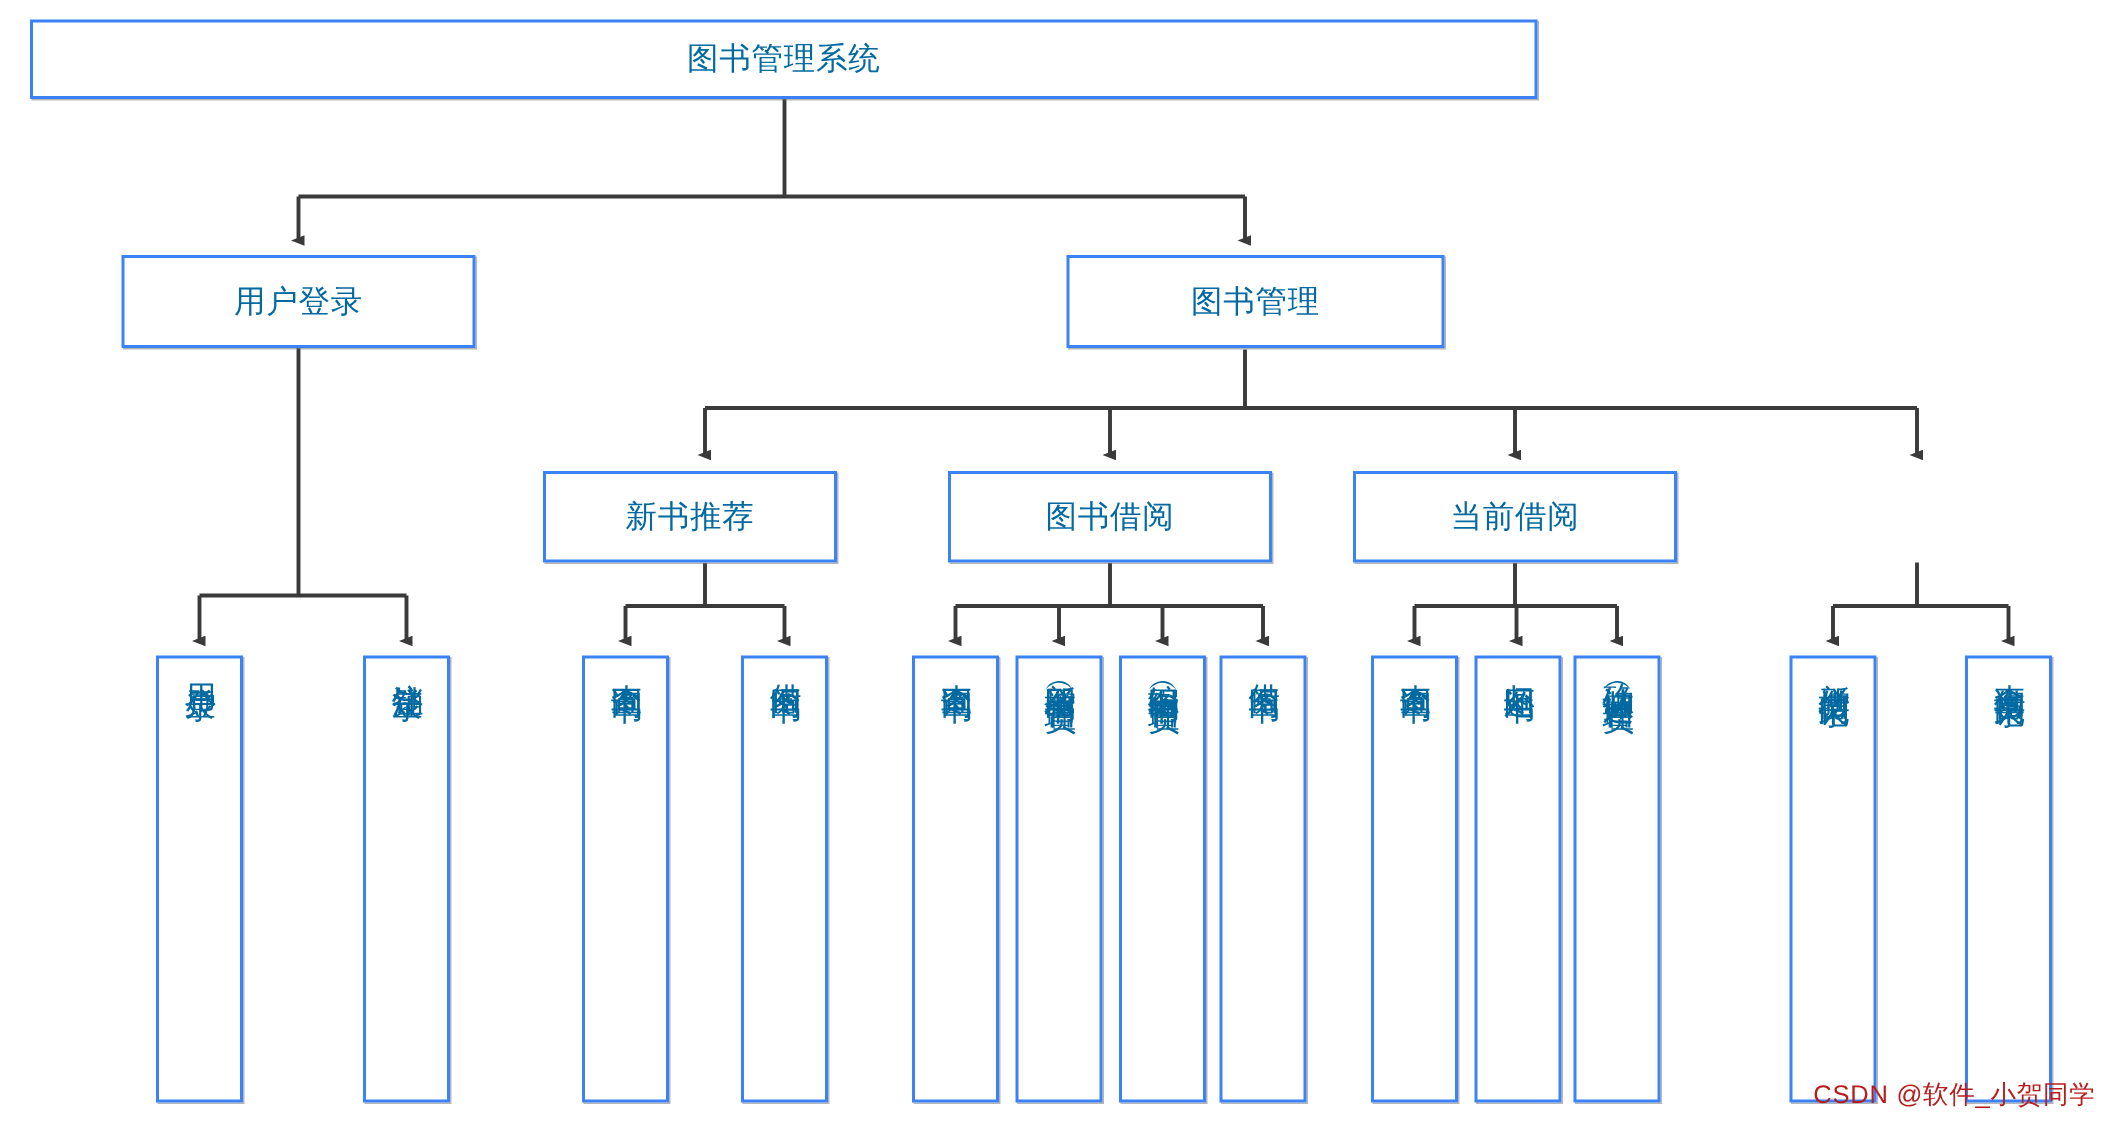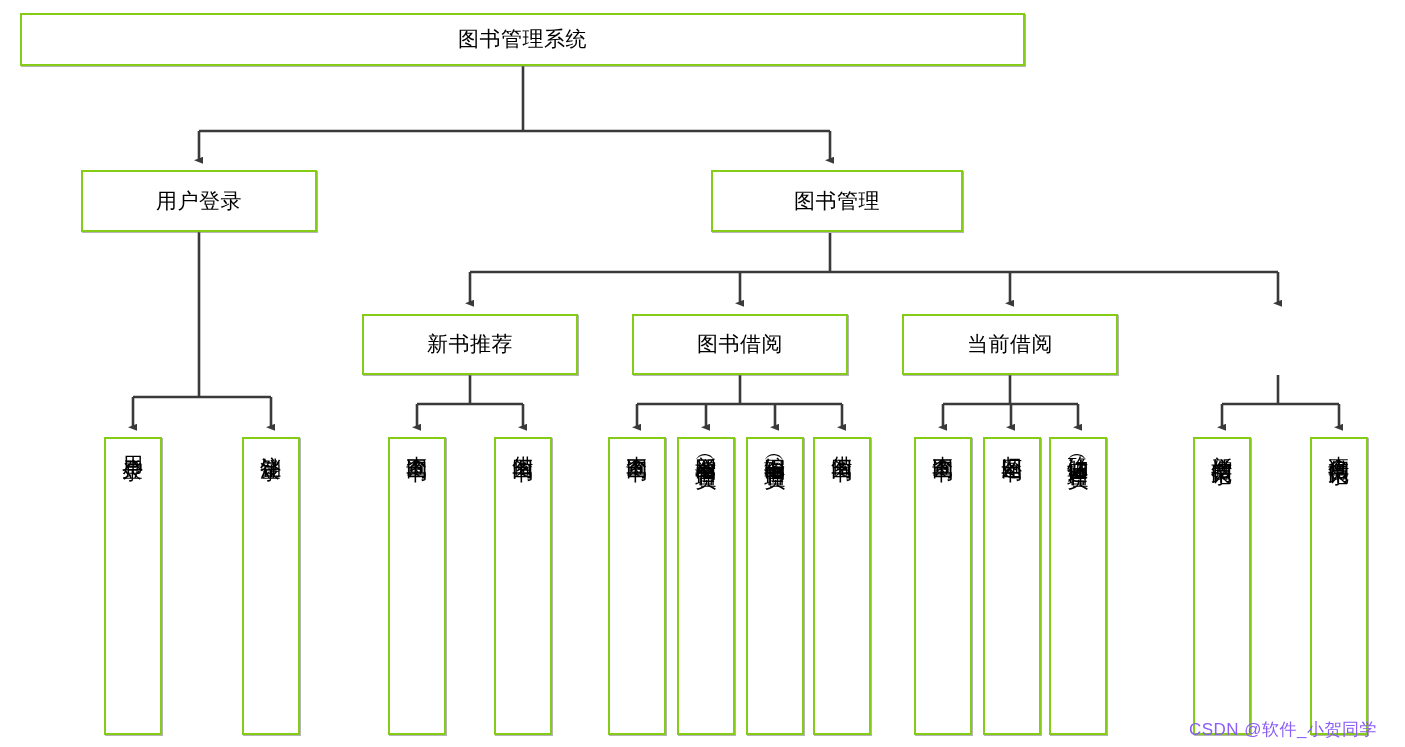--- a/index.html
+++ b/index.html
@@ -24,26 +24,27 @@
     left: 0;
     top: 0;
     width: 1405px;
     height: 747px;
     pointer-events: none;
   }
   .node {
     position: absolute;
     box-sizing: border-box;
     background: #ffffff;
-    border: 2px solid #84cc16;
+    border: 2px solid #3b82f6;
     box-shadow: 1px 1px 0 0 rgba(120,120,120,0.55);
     display: flex;
     align-items: center;
     justify-content: center;
-    color: #000000;
+    color: #0369a1;
+    font-family: Liberation Serif, serif;
   }
   .node-label {
     font-size: 21px;
     line-height: 1.15;
     letter-spacing: 0.5px;
     white-space: nowrap;
     text-align: center;
   }
   .node.vertical {
     align-items: flex-start;
@@ -54,24 +55,24 @@
     writing-mode: vertical-rl;
     text-orientation: upright;
     font-size: 21px;
     line-height: 1.32;
     letter-spacing: 2px;
     white-space: nowrap;
     text-align: left;
   }
   .watermark {
     position: absolute;
-    right: 28px;
+    right: 8px;
     bottom: 6px;
     font-size: 17px;
-    color: #8b5cf6;
+    color: #b91c1c;
     letter-spacing: 0.5px;
     white-space: nowrap;
     text-align: right;
   }
 </style>
 </head>
 <body>
 
 <div id="diagram-root">
 
@@ -129,21 +130,21 @@
     <span class="node-label">图书管理系统</span>
   </div>
 
   <div class="node" style="left:81px; top:170px; width:236px; height:62px;">
     <span class="node-label">用户登录</span>
   </div>
   <div class="node" style="left:711px; top:170px; width:252px; height:62px;">
     <span class="node-label">图书管理</span>
   </div>
 
-  <div class="node" style="left:362px; top:314px; width:216px; height:61px;">
+  <div class="node" style="left:362px; top:314px; width:196px; height:61px;">
     <span class="node-label">新书推荐</span>
   </div>
   <div class="node" style="left:632px; top:314px; width:216px; height:61px;">
     <span class="node-label">图书借阅</span>
   </div>
   <div class="node" style="left:902px; top:314px; width:216px; height:61px;">
     <span class="node-label">当前借阅</span>
   </div>
 
   <div class="node vertical" style="left:104px; top:437px; width:58px; height:298px;">

